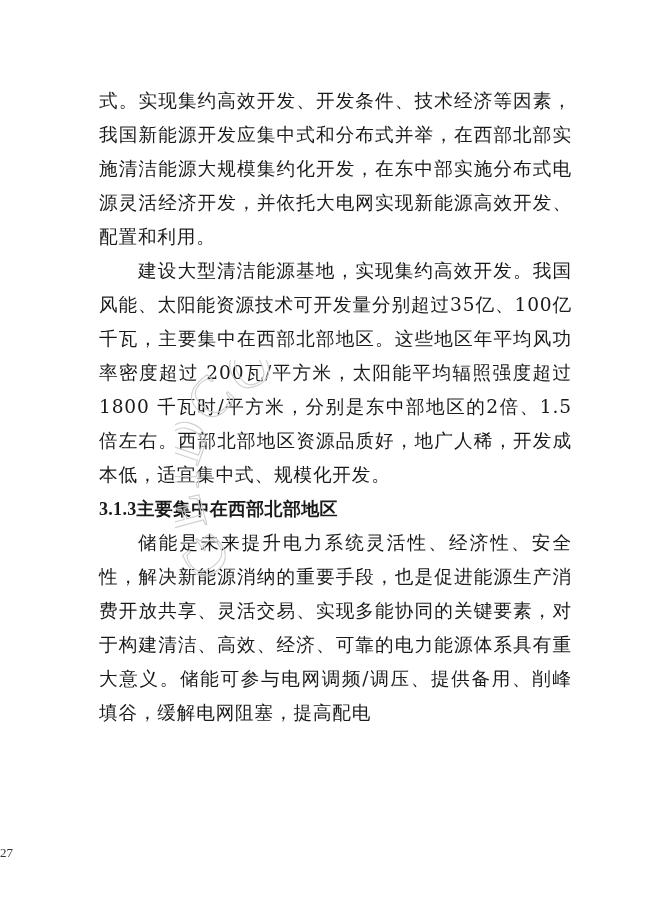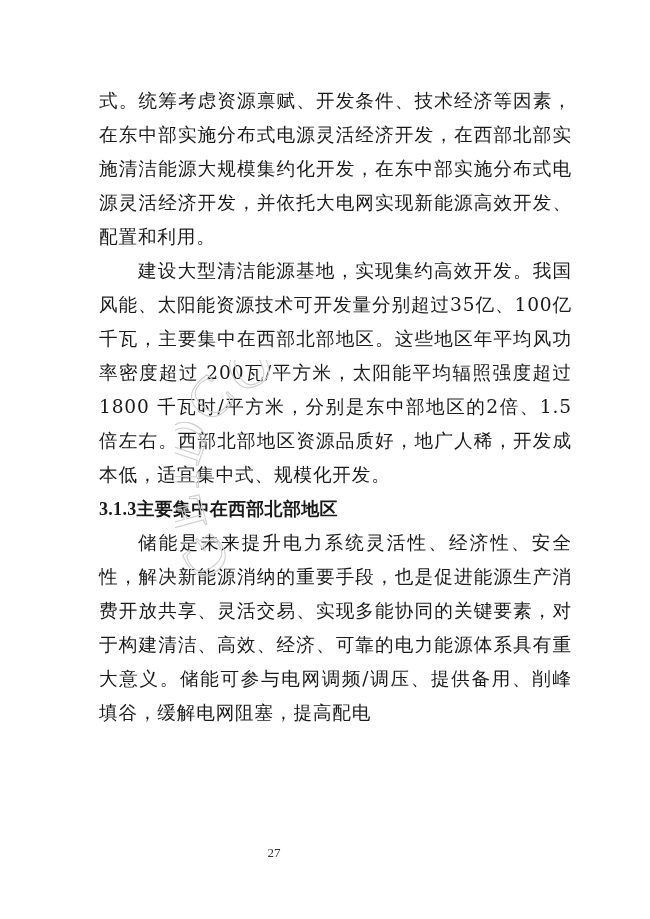--- a/index.html
+++ b/index.html
@@ -43,21 +43,20 @@
     .heading .num {
       font-family: Liberation Serif, serif;
       font-weight: bold;
       margin-right: 0;
     }
     .page-number {
       position: absolute;
       top: 845px;
       left: 0;
       width: 548px;
-      text-align: center;
       font-family: "Liberation Serif", serif;
       font-size: 13px;
       color: #333;
     }
     .watermark {
       position: absolute;
       left: 175px;
       top: 360px;
       width: 260px;
       height: 260px;
@@ -65,21 +64,21 @@
     }
     .watermark svg {
       width: 100%;
       height: 100%;
     }
   </style>
 </head>
 <body>
 
 <div class="page">
-  <p class="para">式。统筹考虑资源禀赋、开发条件、技术经济等因素，在东中部实施分布式电源灵活经济开发，在西部北部实施清洁能源大规模集约化开发，在东中部实施分布式电源灵活经济开发，并依托大电网实现新能源高效开发、配置和利用。</p>
+  <p class="para">式。实现集约高效开发、开发条件、技术经济等因素，我国新能源开发应集中式和分布式并举，在西部北部实施清洁能源大规模集约化开发，在东中部实施分布式电源灵活经济开发，并依托大电网实现新能源高效开发、配置和利用。</p>
   <p class="para indent">建设大型清洁能源基地，实现集约高效开发。我国风能、太阳能资源技术可开发量分别超过35亿、100亿千瓦，主要集中在西部北部地区。这些地区年平均风功率密度超过 200瓦/平方米，太阳能平均辐照强度超过 1800 千瓦时/平方米，分别是东中部地区的2倍、1.5倍左右。西部北部地区资源品质好，地广人稀，开发成本低，适宜集中式、规模化开发。</p>
   <h3 class="heading">
     <span class="num">3.1.3</span><span>主要集中在西部北部地区</span>
   </h3>
   <p class="para indent">储能是未来提升电力系统灵活性、经济性、安全性，解决新能源消纳的重要手段，也是促进能源生产消费开放共享、灵活交易、实现多能协同的关键要素，对于构建清洁、高效、经济、可靠的电力能源体系具有重大意义。储能可参与电网调频/调压、提供备用、削峰填谷，缓解电网阻塞，提高配电</p>
 </div>
 
 <div class="watermark">
   <svg viewBox="0 0 260 260" xmlns="http://www.w3.org/2000/svg">
     <defs>

